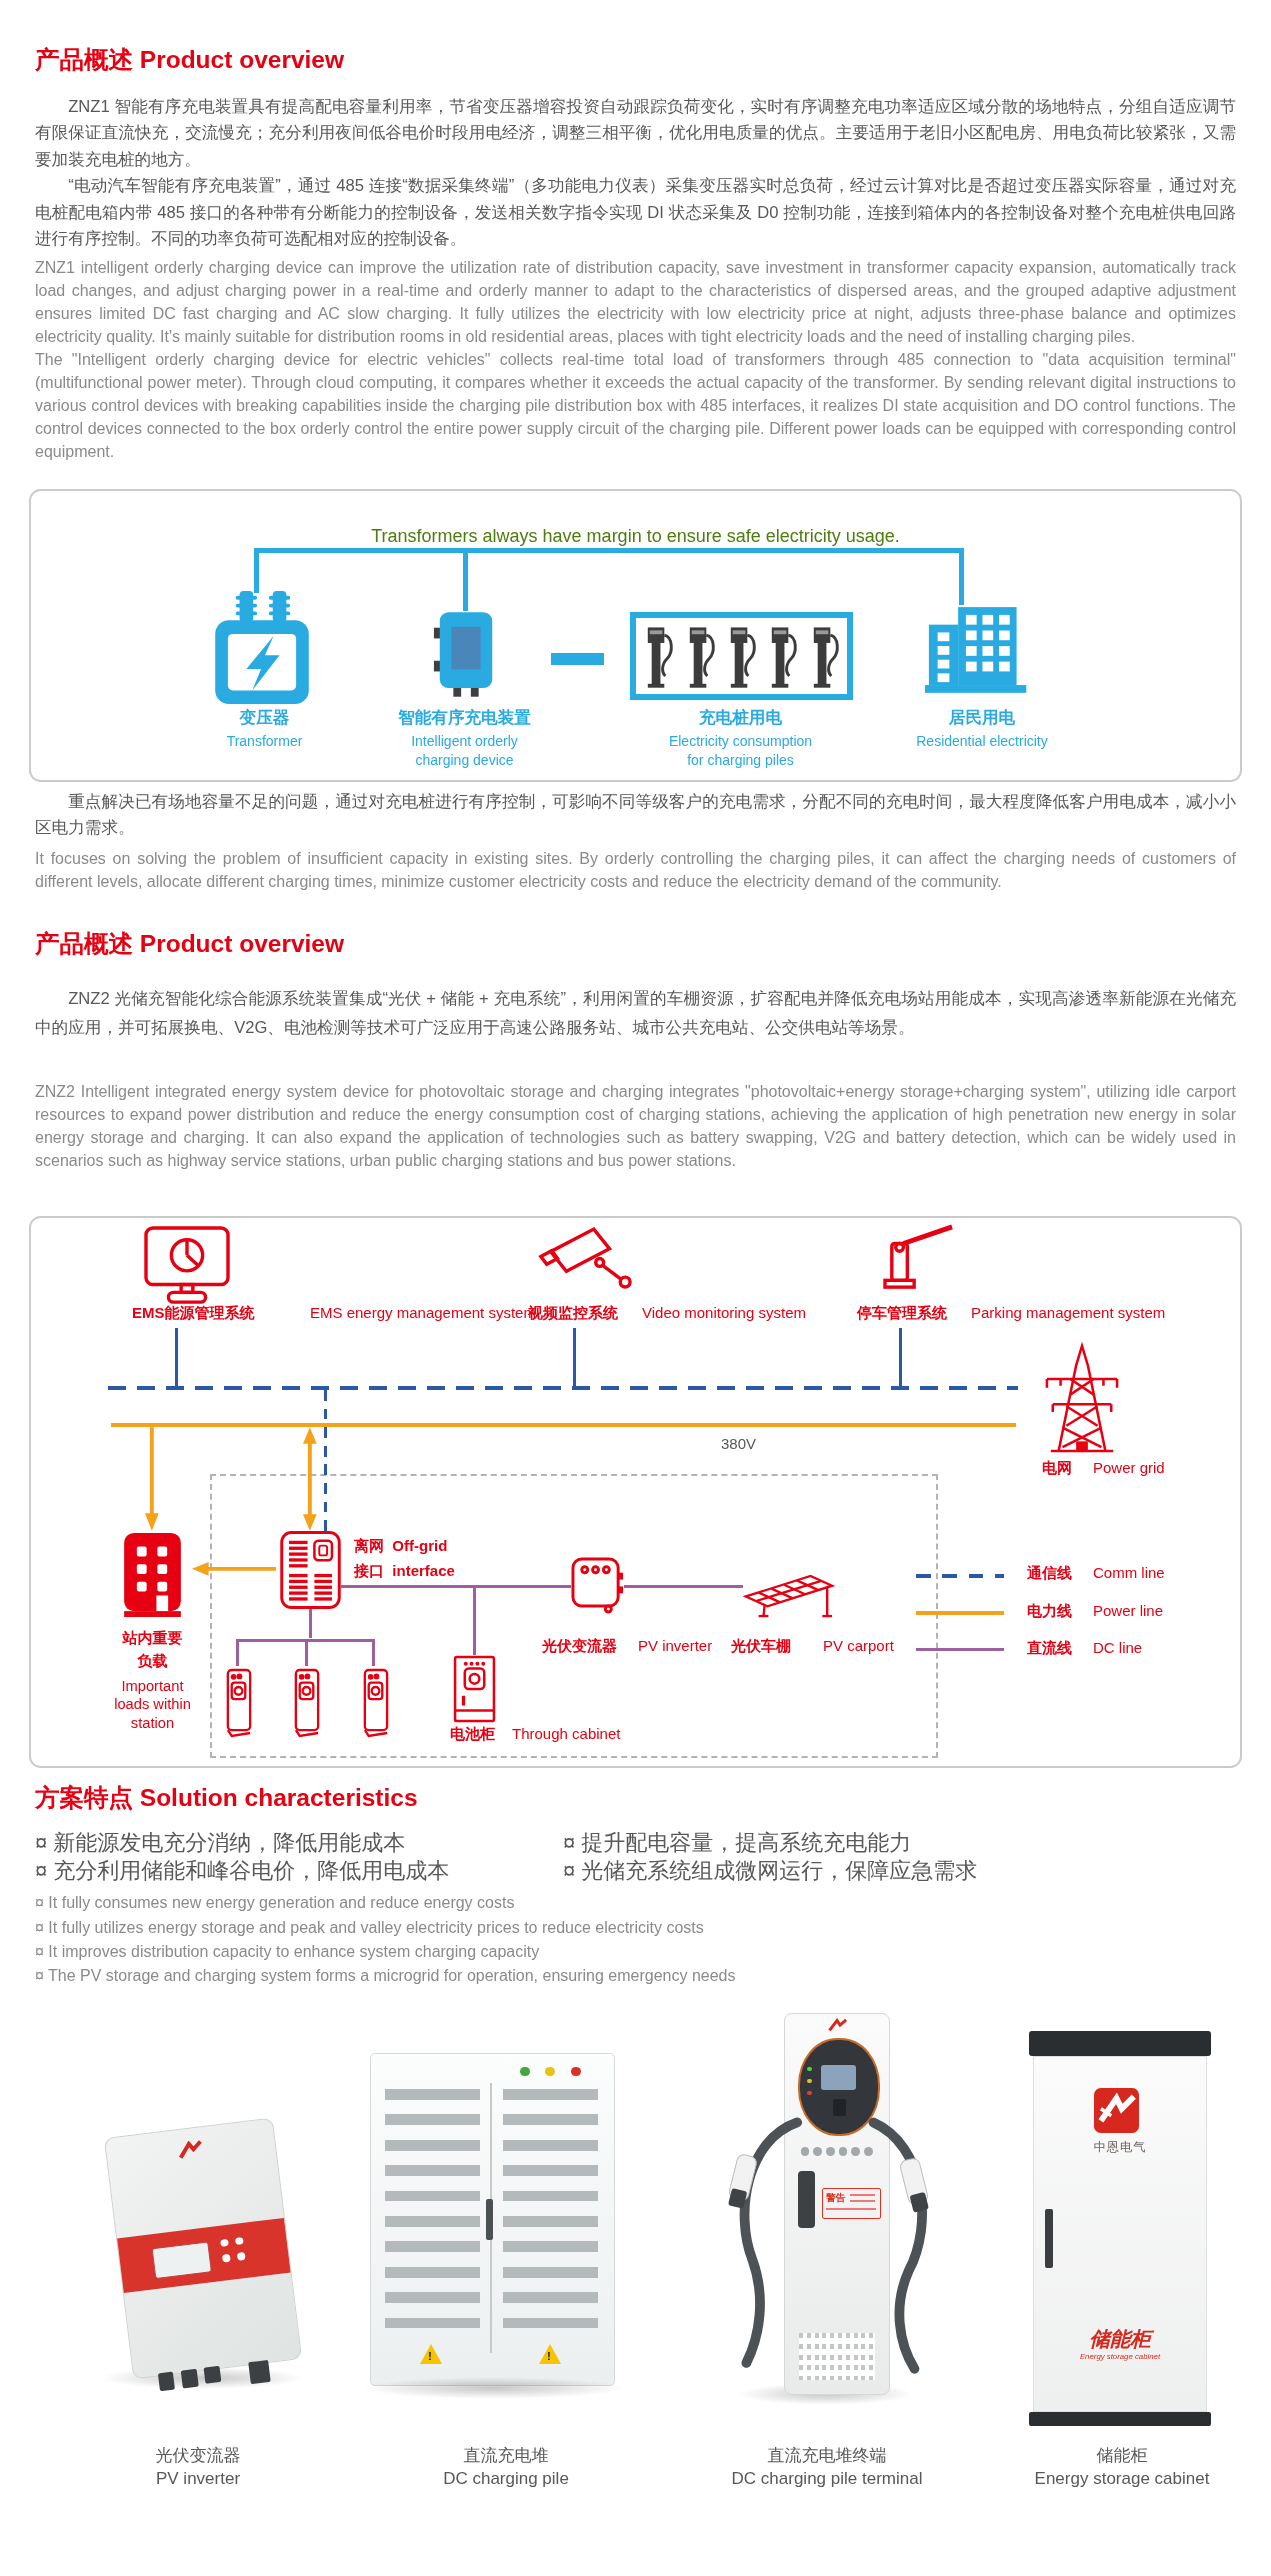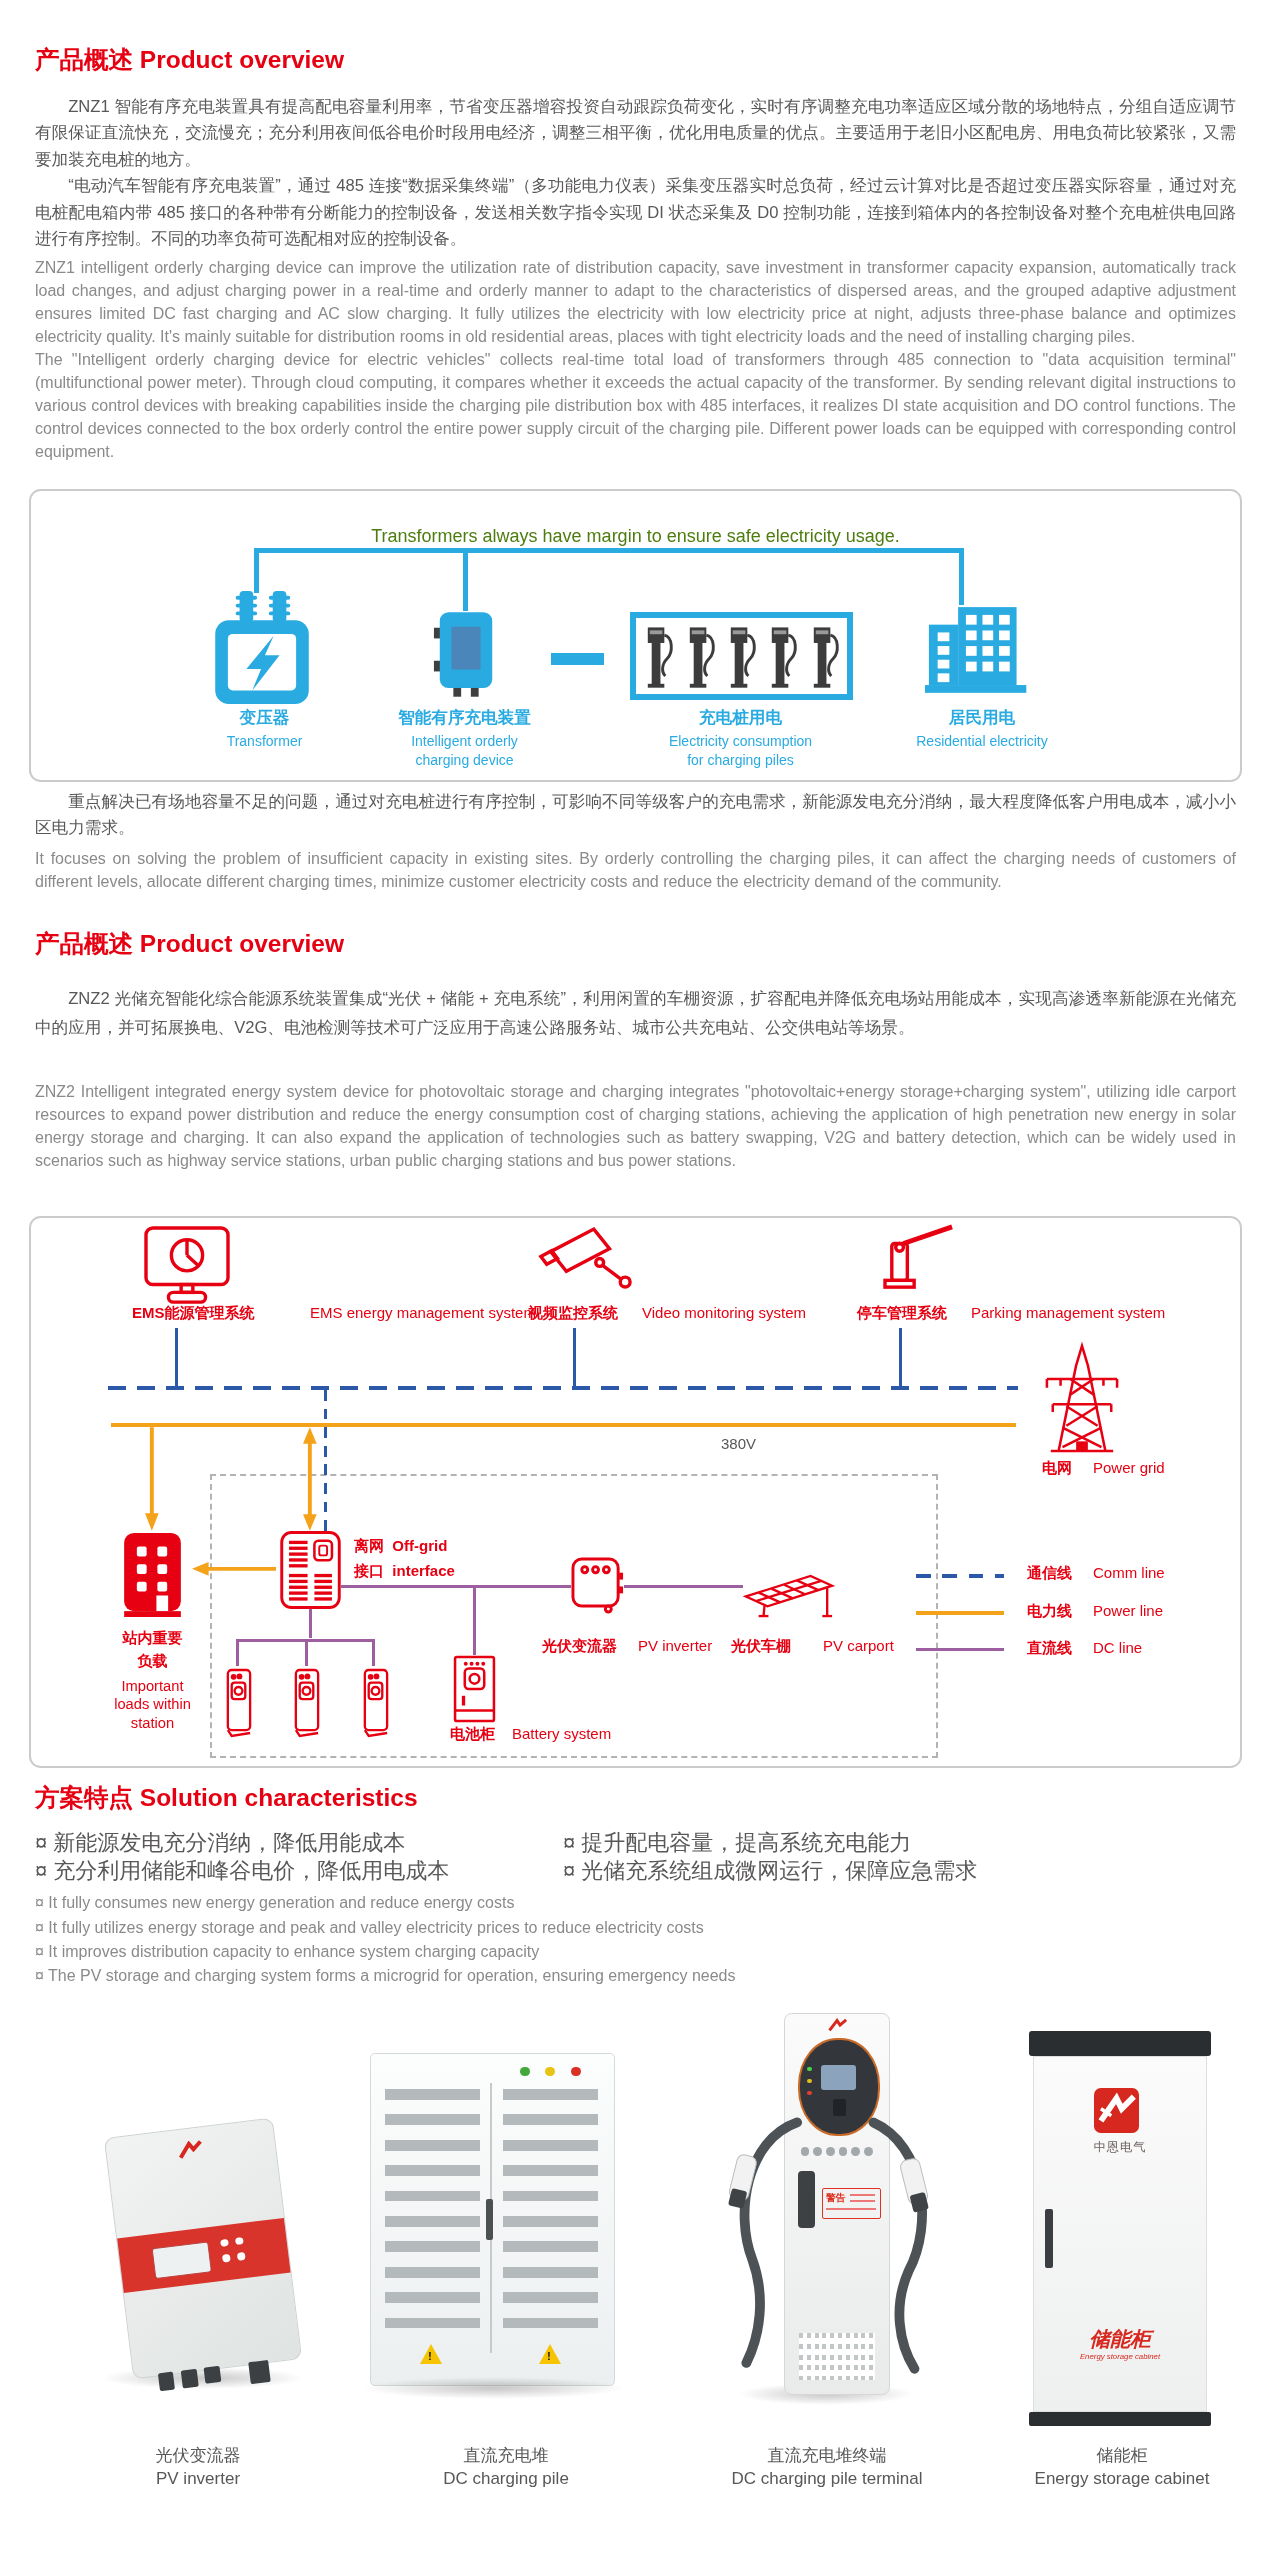--- a/index.html
+++ b/index.html
@@ -198,21 +198,21 @@
     <div class="d1-en" style="left:587px;width:245px;">
         <div>Electricity consumption</div>
         <div>for charging piles</div>
       </div>
     <div class="d1-en" style="left:853px;width:196px;">
         <div>Residential electricity</div>
       </div>
   </div>
 
   <div class="cn-block" style="top:789px;">
-    <p>重点解决已有场地容量不足的问题，通过对充电桩进行有序控制，可影响不同等级客户的充电需求，新能源发电充分消纳，最大程度降低客户用电成本，减小小区电力需求。</p>
+    <p>重点解决已有场地容量不足的问题，通过对充电桩进行有序控制，可影响不同等级客户的充电需求，分配不同的充电时间，最大程度降低客户用电成本，减小小区电力需求。</p>
   </div>
   <div class="en-block" style="top:847px;">
     <p>It focuses on solving the problem of insufficient capacity in existing sites. By orderly controlling the charging piles, it can affect the charging needs of customers of different levels, allocate different charging times, minimize customer electricity costs and reduce the electricity demand of the community.</p>
   </div>
 
   <div class="h-red" style="top:927px;">产品概述 Product overview</div>
   <div class="cn-block" style="top:984px;line-height:29px;">
     <p>ZNZ2 光储充智能化综合能源系统装置集成“光伏 + 储能 + 充电系统”，利用闲置的车棚资源，扩容配电并降低充电场站用能成本，实现高渗透率新能源在光储充中的应用，并可拓展换电、V2G、电池检测等技术可广泛应用于高速公路服务站、城市公共充电站、公交供电站等场景。</p>
   </div>
   <div class="en-block" style="top:1080px;">
@@ -384,21 +384,21 @@
           <circle cx="19" cy="10" r="2" fill="#e60012" stroke="none"></circle>
           <circle cx="25" cy="10" r="2" fill="#e60012" stroke="none"></circle>
           <circle cx="31" cy="10" r="2" fill="#e60012" stroke="none"></circle>
         <rect x="12" y="15" width="20" height="21" rx="4"></rect>
           <circle cx="22" cy="25.5" r="5"></circle>
         <rect x="9" y="43" width="3.4" height="10" fill="#e60012" stroke="none"></rect>
         <line x1="2" y1="58" x2="42" y2="58"></line>
       </g>
     </svg>
     <div class="d2-label b" style="left:419px;top:507px;">电池柜</div>
-    <div class="d2-label" style="left:481px;top:507px;">Battery system</div>
+    <div class="d2-label" style="left:481px;top:507px;">Through cabinet</div>
 
     <svg style="position:absolute;left:540px;top:335px;" width="55" height="61" viewBox="0 0 56 62">
       <g stroke="#e60012" stroke-width="3" fill="none">
         <rect x="2" y="6" width="46" height="48" rx="9"></rect>
         <circle cx="14" cy="17" r="3"></circle>
           <circle cx="25" cy="17" r="3"></circle>
           <circle cx="36" cy="17" r="3"></circle>
         <rect x="48" y="20" width="5" height="7" fill="#e60012" stroke="none"></rect>
           <rect x="48" y="34" width="5" height="7" fill="#e60012" stroke="none"></rect>
         <circle cx="38" cy="57" r="3"></circle>

